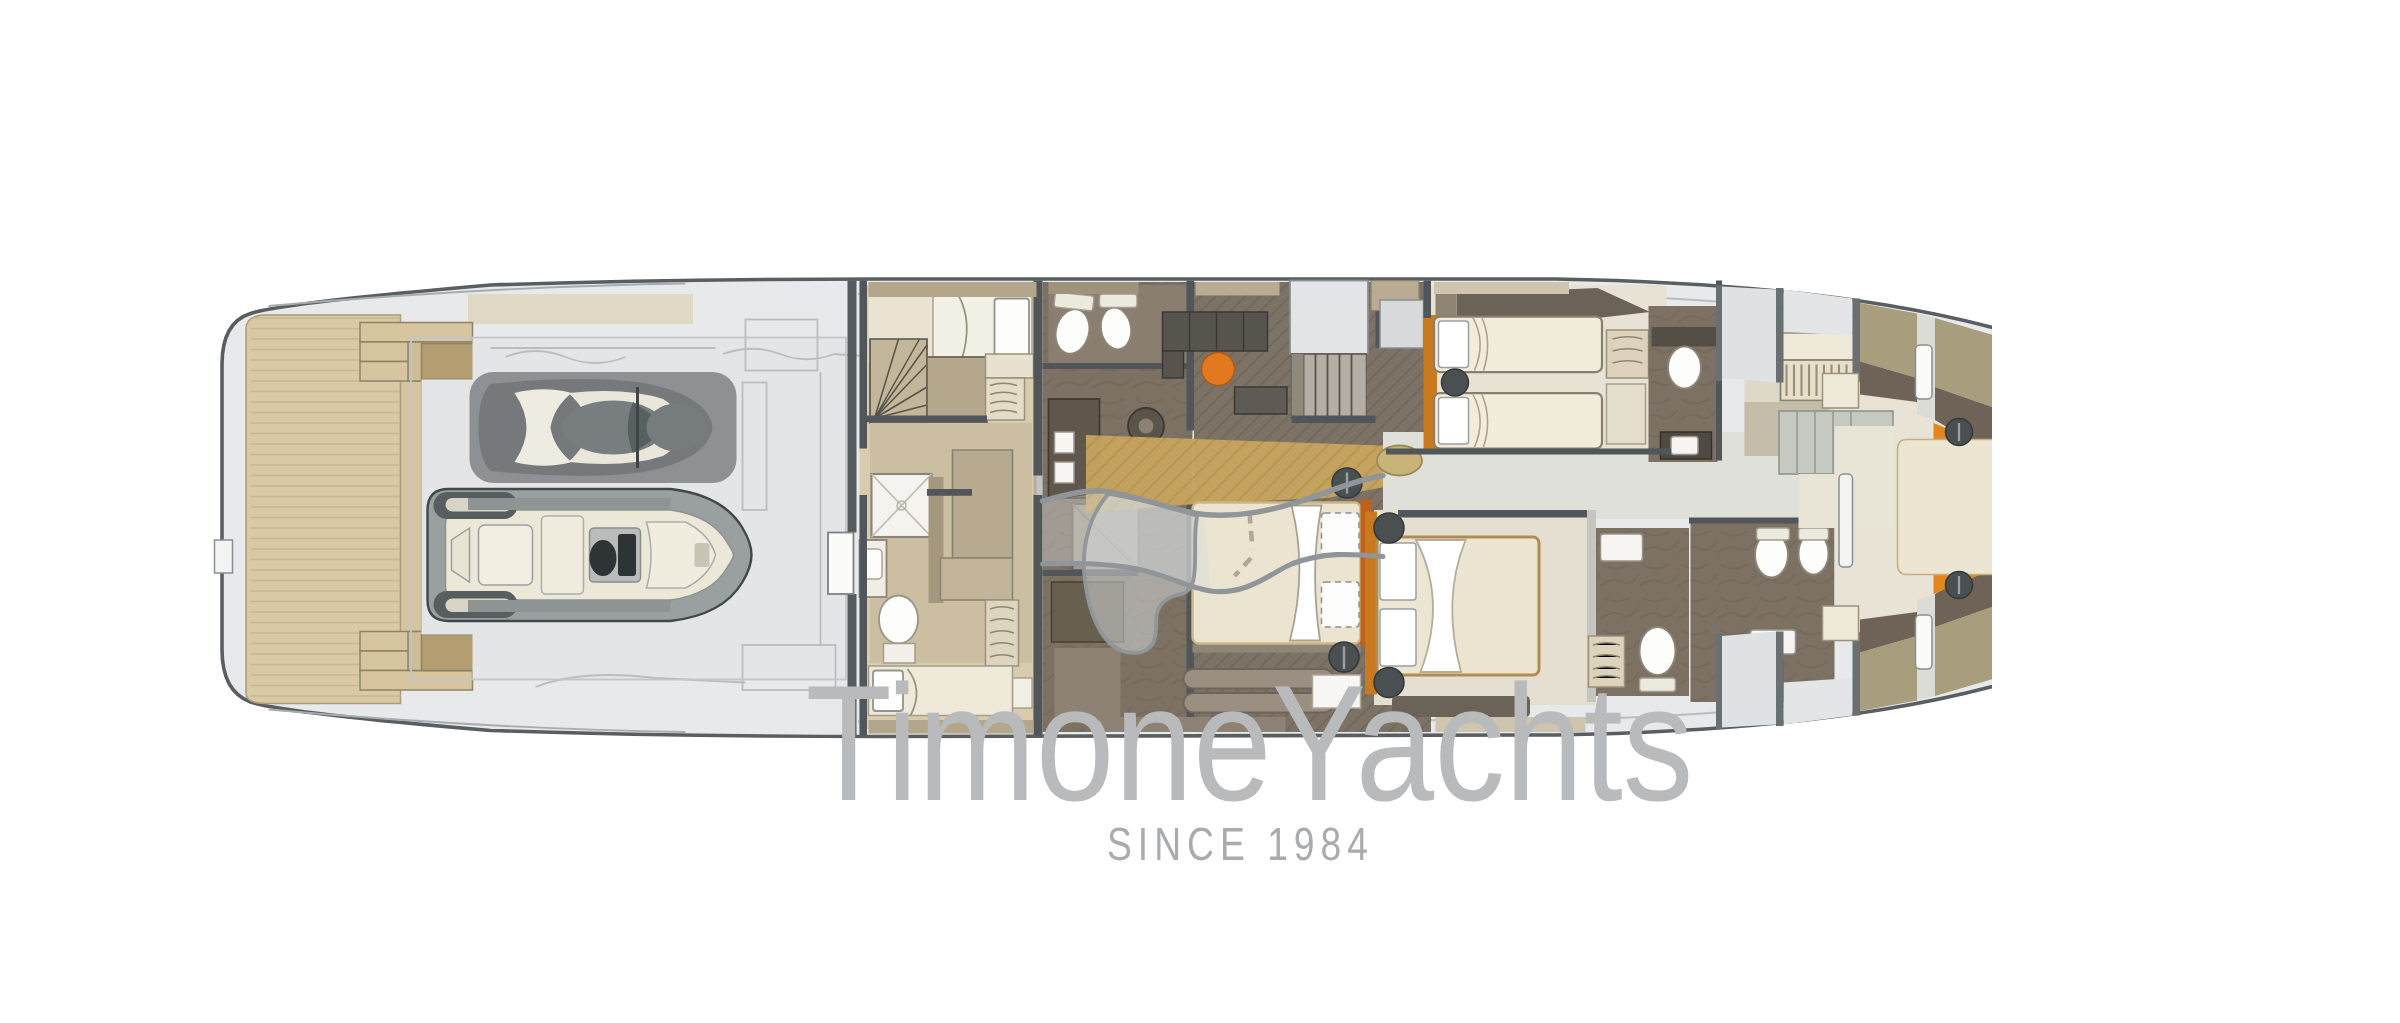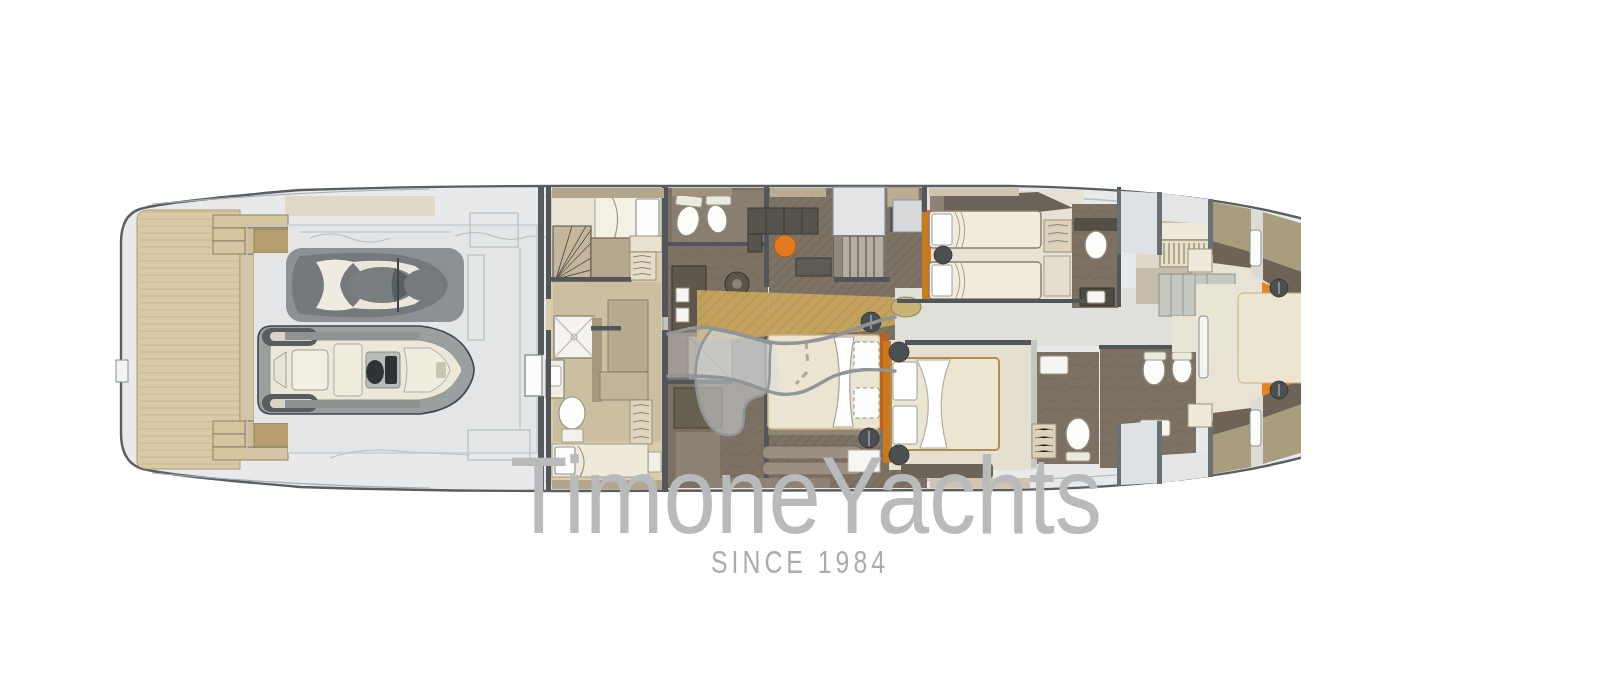--- a/index.html
+++ b/index.html
@@ -1,17 +1,17 @@
 <!DOCTYPE html>
 <html><head>
 <meta charset="utf-8">
 <style>
   html,body{margin:0;padding:0;background:#ffffff;}
   #stage{position:relative;width:1301px;height:682px;background:#ffffff;overflow:hidden;
-         font-family:"Liberation Sans", sans-serif;}
+         font-family:"Liberation Sans", sans-serif;padding-left:27px;}
   svg{display:block;}
 </style>
 </head>
 <body>
 <div id="stage">
 <svg width="1600" height="682" viewBox="0 0 1600 682" xmlns="http://www.w3.org/2000/svg">
 
 <g>
 <path d="M121,433 L121,243 Q121,215 140,209 Q160,202 300,190 Q420,186 560,186 L1010,186
          C1180,189 1300,208 1392,250 C1432,271 1460,304 1472,338

